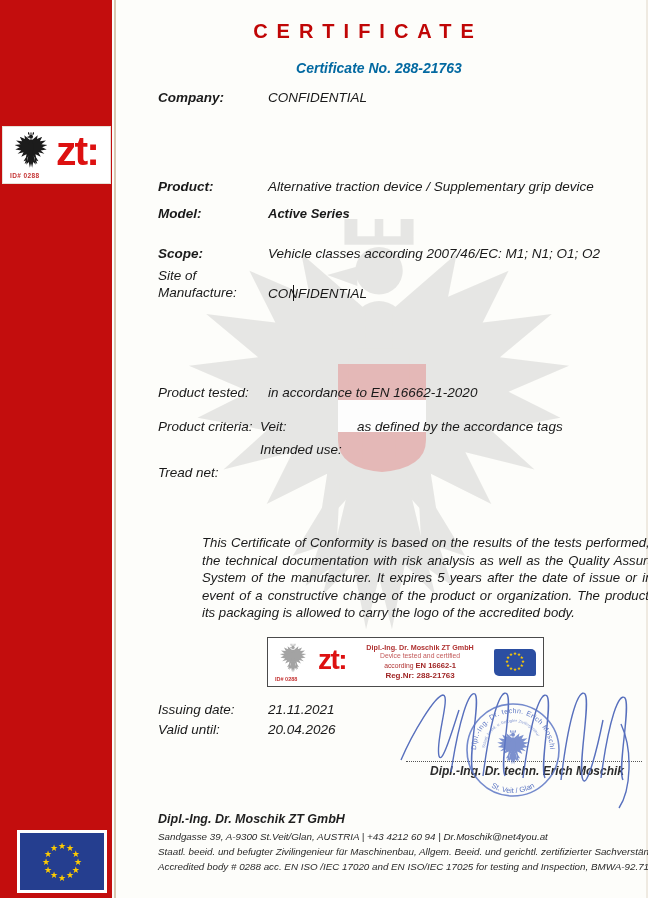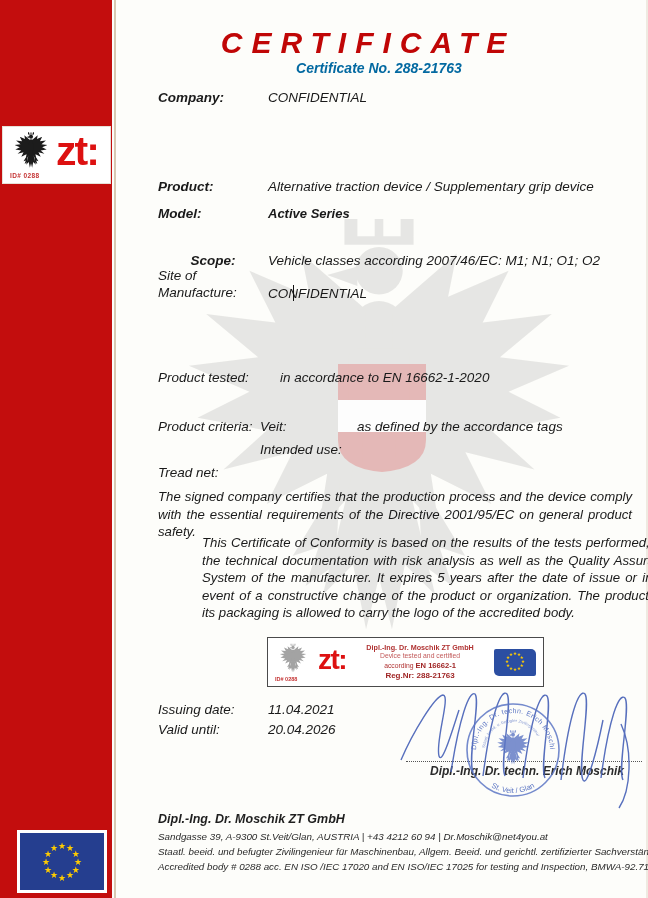--- a/index.html
+++ b/index.html
@@ -15,37 +15,37 @@
   
   .watermark { position:absolute; left:163px; top:193px; width:432px; height:476px; opacity:0.13; pointer-events:none; }
   .wm-shield { position:absolute; left:338px; top:364px; width:88px; height:108px; pointer-events:none; }
 
   
   .logo-box { position:absolute; left:3px; top:127px; width:107px; height:56px; background:#fff; box-shadow:0 0 0 1px #E6E1D8; }
   .logo-eagle { position:absolute; left:7px; top:3px; width:42px; height:41px; }
   .logo-id { position:absolute; left:7px; top:45px; font-size:6.5px; font-weight:bold; color:#C43333; letter-spacing:.4px; }
   .logo-zt { position:absolute; left:53px; top:1px; font-size:41px; font-weight:bold; color:#DD1111; letter-spacing:-2px; }
 
-  .title { position:absolute; left:118px; top:26px; width:500px; text-align:center;
-           font-size:30px; font-weight:bold; font-style:italic; letter-spacing:9px; color:#C00606; }
+  .title { position:absolute; left:118px; top:20px; width:500px; text-align:center;
+           font-size:20px; font-weight:bold; letter-spacing:9px; color:#C00606; }
   .cert-no { position:absolute; left:134px; top:60px; width:490px; text-align:center;
              font-size:14px; font-weight:bold; font-style:italic; color:#0369a1; }
 
   .row { position:absolute; left:158px; display:flex; font-style:italic; font-size:13.5px; }
   .row .lbl { width:110px; flex:none; font-weight:bold; }
   .row .lbl.plain { font-weight:normal; }
   .row .val { white-space:nowrap; }
   .r-company { top:90px; }
   .r-product { top:179px; }
   .r-model   { top:206px; }
   .r-model .val { font-weight:bold; font-size:13px; }
-  .r-scope   { top:253px;text-align:center; }
+  .r-scope   { top:246px; }
   .r-site    { top:268px; align-items:flex-end; }
   .r-site .lbl { line-height:16.5px; }
-  .r-tested  { top:370px;gap:12px; }
+  .r-tested  { top:385px; }
   .r-issuing { top:702px; }
   .r-valid   { top:722px; }
 
   .criteria { position:absolute; left:158px; top:419px; display:grid;
               grid-template-columns:102px 97px auto; row-gap:8px;
               font-style:italic; font-size:13.5px; white-space:nowrap; }
 
   .para { position:absolute; left:158px; width:474px; font-style:italic;
           font-size:13.2px; line-height:17.6px; text-align:justify; }
   .para1 { top:488px; }
@@ -169,21 +169,20 @@
   <div class="criteria">
     <span>Product criteria:</span>
     <span>Veit:</span>
     <span>as defined by the accordance tags</span>
     <span></span>
     <span>Intended use:</span>
     <span></span>
     <span>Tread net:</span>
   </div>
 
-  <div class="para para1">The signed company certifies that the production process and the device comply with the essential requirements of the Directive 2001/95/EC on general product safety.</div>
   <div class="para para2">This Certificate of Conformity is based on the results of the tests performed, and the technical documentation with risk analysis as well as the Quality Assurance System of the manufacturer. It expires 5 years after the date of issue or in the event of a constructive change of the product or organization. The product and its packaging is allowed to carry the logo of the accredited body.</div>
 
   <div class="stamp-box">
     <div class="sb-eagle-wrap">
       <svg class="sb-eagle" viewBox="0 0 100 110">
         <use href="#eagle" fill="#A3A3A3"></use>
       </svg>
       <div class="sb-id">ID# 0288</div>
     </div>
     <div class="sb-zt">zt:</div>
@@ -204,21 +203,21 @@
         <span style="left: calc(50% - 4px); top: calc(50% + 6.9px); font-size: 4.5px;">★</span>
         <span style="left: calc(50% - 6.9px); top: calc(50% + 4px); font-size: 4.5px;">★</span>
         <span style="left: calc(50% - 8px); top: calc(50% + 0px); font-size: 4.5px;">★</span>
         <span style="left: calc(50% - 6.9px); top: calc(50% - 4px); font-size: 4.5px;">★</span>
         <span style="left: calc(50% - 4px); top: calc(50% - 6.9px); font-size: 4.5px;">★</span>
       </div>
   </div>
 
   <div class="row r-issuing">
     <span class="lbl plain">Issuing date:</span>
-    <span class="val">11.04.2021</span>
+    <span class="val">21.11.2021</span>
   </div>
   <div class="row r-valid">
     <span class="lbl plain">Valid until:</span>
     <span class="val">20.04.2026</span>
   </div>
 
   <div class="dotted-line"></div>
   <div class="printed-name">Dipl.-Ing.  Dr. techn. Erich Moschik</div>
 
   <svg class="sign-svg" viewBox="0 0 253 140">

